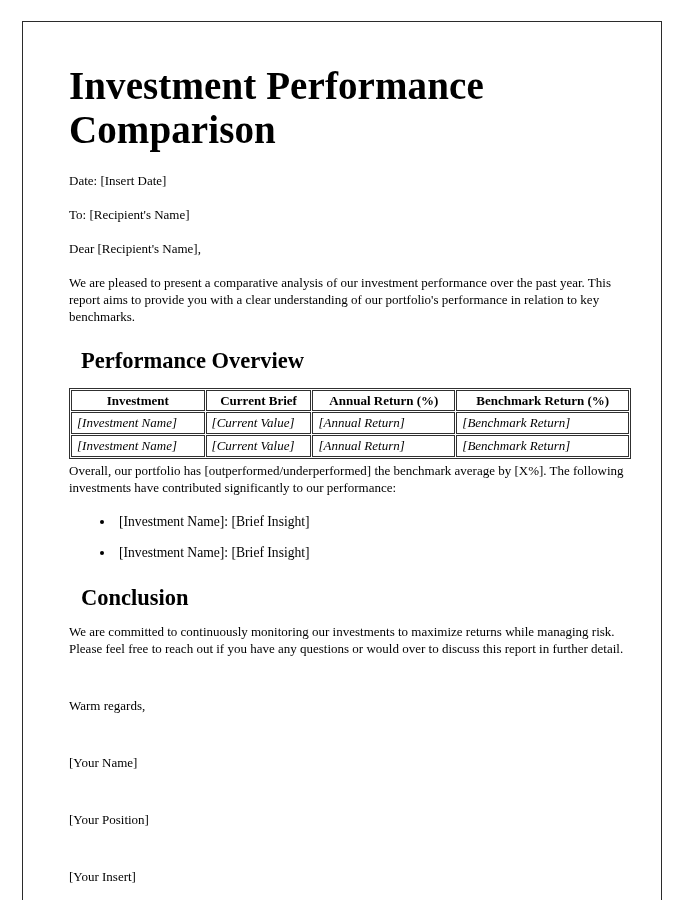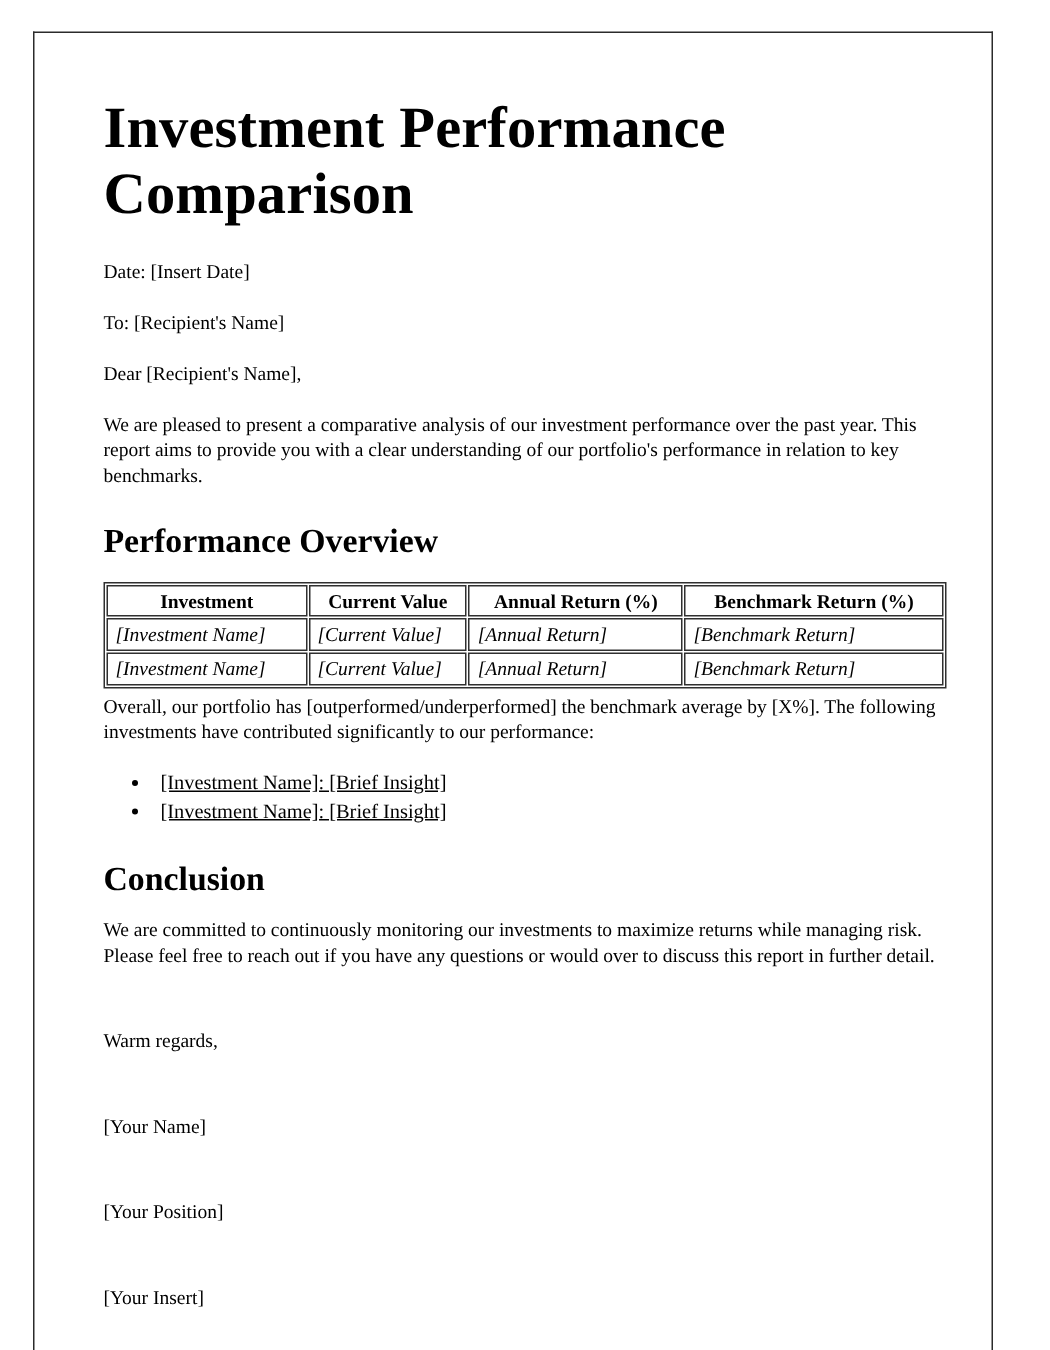--- a/index.html
+++ b/index.html
@@ -39,21 +39,21 @@
     font-size: 39px;
     font-weight: bold;
     letter-spacing: 0.1px;
     margin: 0 0 22px 0;
     line-height: 1.12;
   }
 
   h2.section-heading {
     font-size: 22.5px;
     font-weight: bold;
-    margin: 22px 0 14px 0;
+    margin: 22px 0 14px 12px;
     line-height: 1.15;
   }
 
   p.line,
   p.para {
     font-size: 13px;
     line-height: 1.30;
     margin: 0 0 17px 0;
   }
 
@@ -95,23 +95,22 @@
 
   
   ul.insight-list {
     font-size: 13.6px;
     line-height: 1.42;
     margin: 0 0 16px 0;
     padding-left: 34px;
     list-style-type: disc;
   }
   ul.insight-list li {
-    margin: 0;
+    margin: 12px;
     padding-left: 4px;
-    text-decoration: underline;
   }
 
   .signoff p.line {
     margin-bottom: 18px;
     margin-top: 40px;
   }
 </style>
 </head>
 <body>
 
@@ -133,21 +132,21 @@
     <table class="perf-table">
       <colgroup>
         <col class="c-invest">
           <col class="c-current">
           <col class="c-annual">
           <col class="c-bench">
       </colgroup>
       <thead>
         <tr>
           <th>Investment</th>
-          <th>Current Value</th>
+          <th>Current Brief</th>
           <th>Annual Return (%)</th>
           <th>Benchmark Return (%)</th>
         </tr>
       </thead>
       <tbody>
         <tr>
           <td>[Investment Name]</td>
           <td>[Current Value]</td>
           <td>[Annual Return]</td>
           <td>[Benchmark Return]</td>

